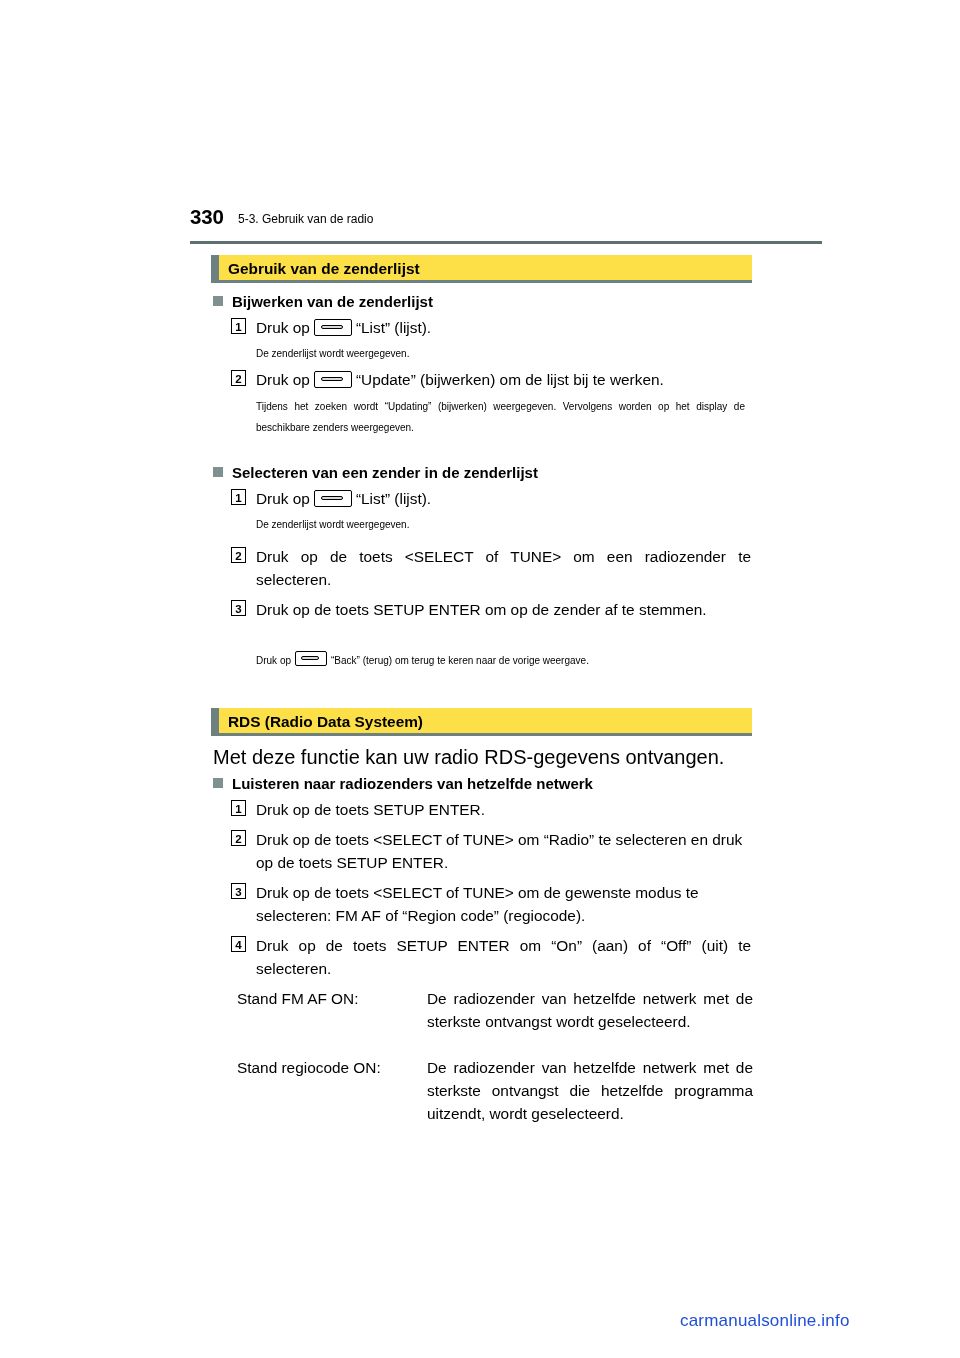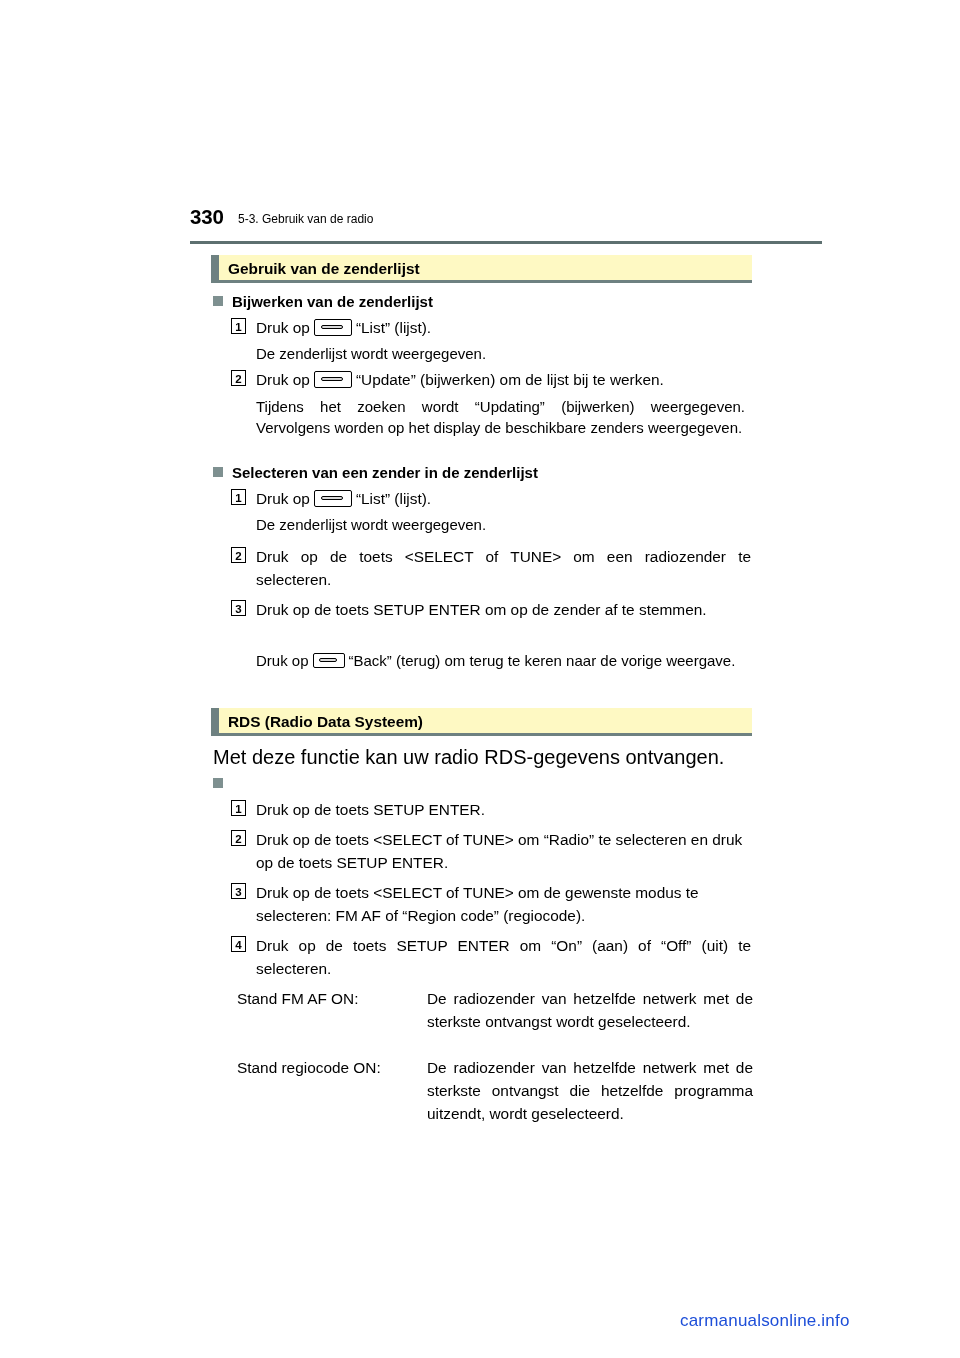--- a/index.html
+++ b/index.html
@@ -55,21 +55,21 @@
     height: 3px;
     background: #5d7070;
   }
 
   
   .section-bar {
     position: absolute;
     left: 211px;
     width: 541px;
     height: 28px;
-    background: #fef9c3;
+    background: #fde047;
     border-bottom: 3px solid #6e8181;
     box-sizing: border-box;
   }
   .section-bar .accent {
     position: absolute;
     left: 0; top: 0;
     width: 8px;
     height: 25px;
     background: #6e8181;
   }
@@ -120,21 +120,21 @@
     box-sizing: border-box;
   }
   .step .stext {
     display: block;
     margin-left: 25px;
   }
 
   
   .para {
     position: absolute;
-    font-size: 15px;
+    font-size: 10px;
     line-height: 21px;
   }
   .para-lg {
     position: absolute;
     font-size: 20px;
     line-height: 23px;
   }
   .just { text-align: justify; text-align-last: left; }
 
   
@@ -265,21 +265,21 @@
   <div class="para just" style="left:256px; top:650px; width:489px;"><span>Druk op</span><span class="btn-ico sm"></span><span>“Back” (terug) om terug te keren naar de vorige weergave.</span></div>
 
   <div class="section-bar" style="top:708px;">
     <div class="accent"></div>
     <div class="title">RDS (Radio Data Systeem)</div>
   </div>
 
   <div class="para-lg" style="left:213px; top:746px; width:540px;">Met deze functie kan uw radio RDS-gegevens ontvangen.</div>
 
   <div class="subhead" style="left:213px; top:773px;">
-    <span class="sq"></span>
+    <span class="sq"></span><span>Luisteren naar radiozenders van hetzelfde netwerk</span>
   </div>
 
   <div class="step" style="left:231px; top:798px; width:520px;">
     <span class="num">1</span>
     <span class="stext">Druk op de toets SETUP ENTER.</span>
   </div>
 
   <div class="step" style="left:231px; top:828px; width:520px;">
     <span class="num">2</span>
     <span class="stext">Druk op de toets &lt;SELECT of TUNE&gt; om “Radio” te selecteren en druk op de toets SETUP ENTER.</span>

